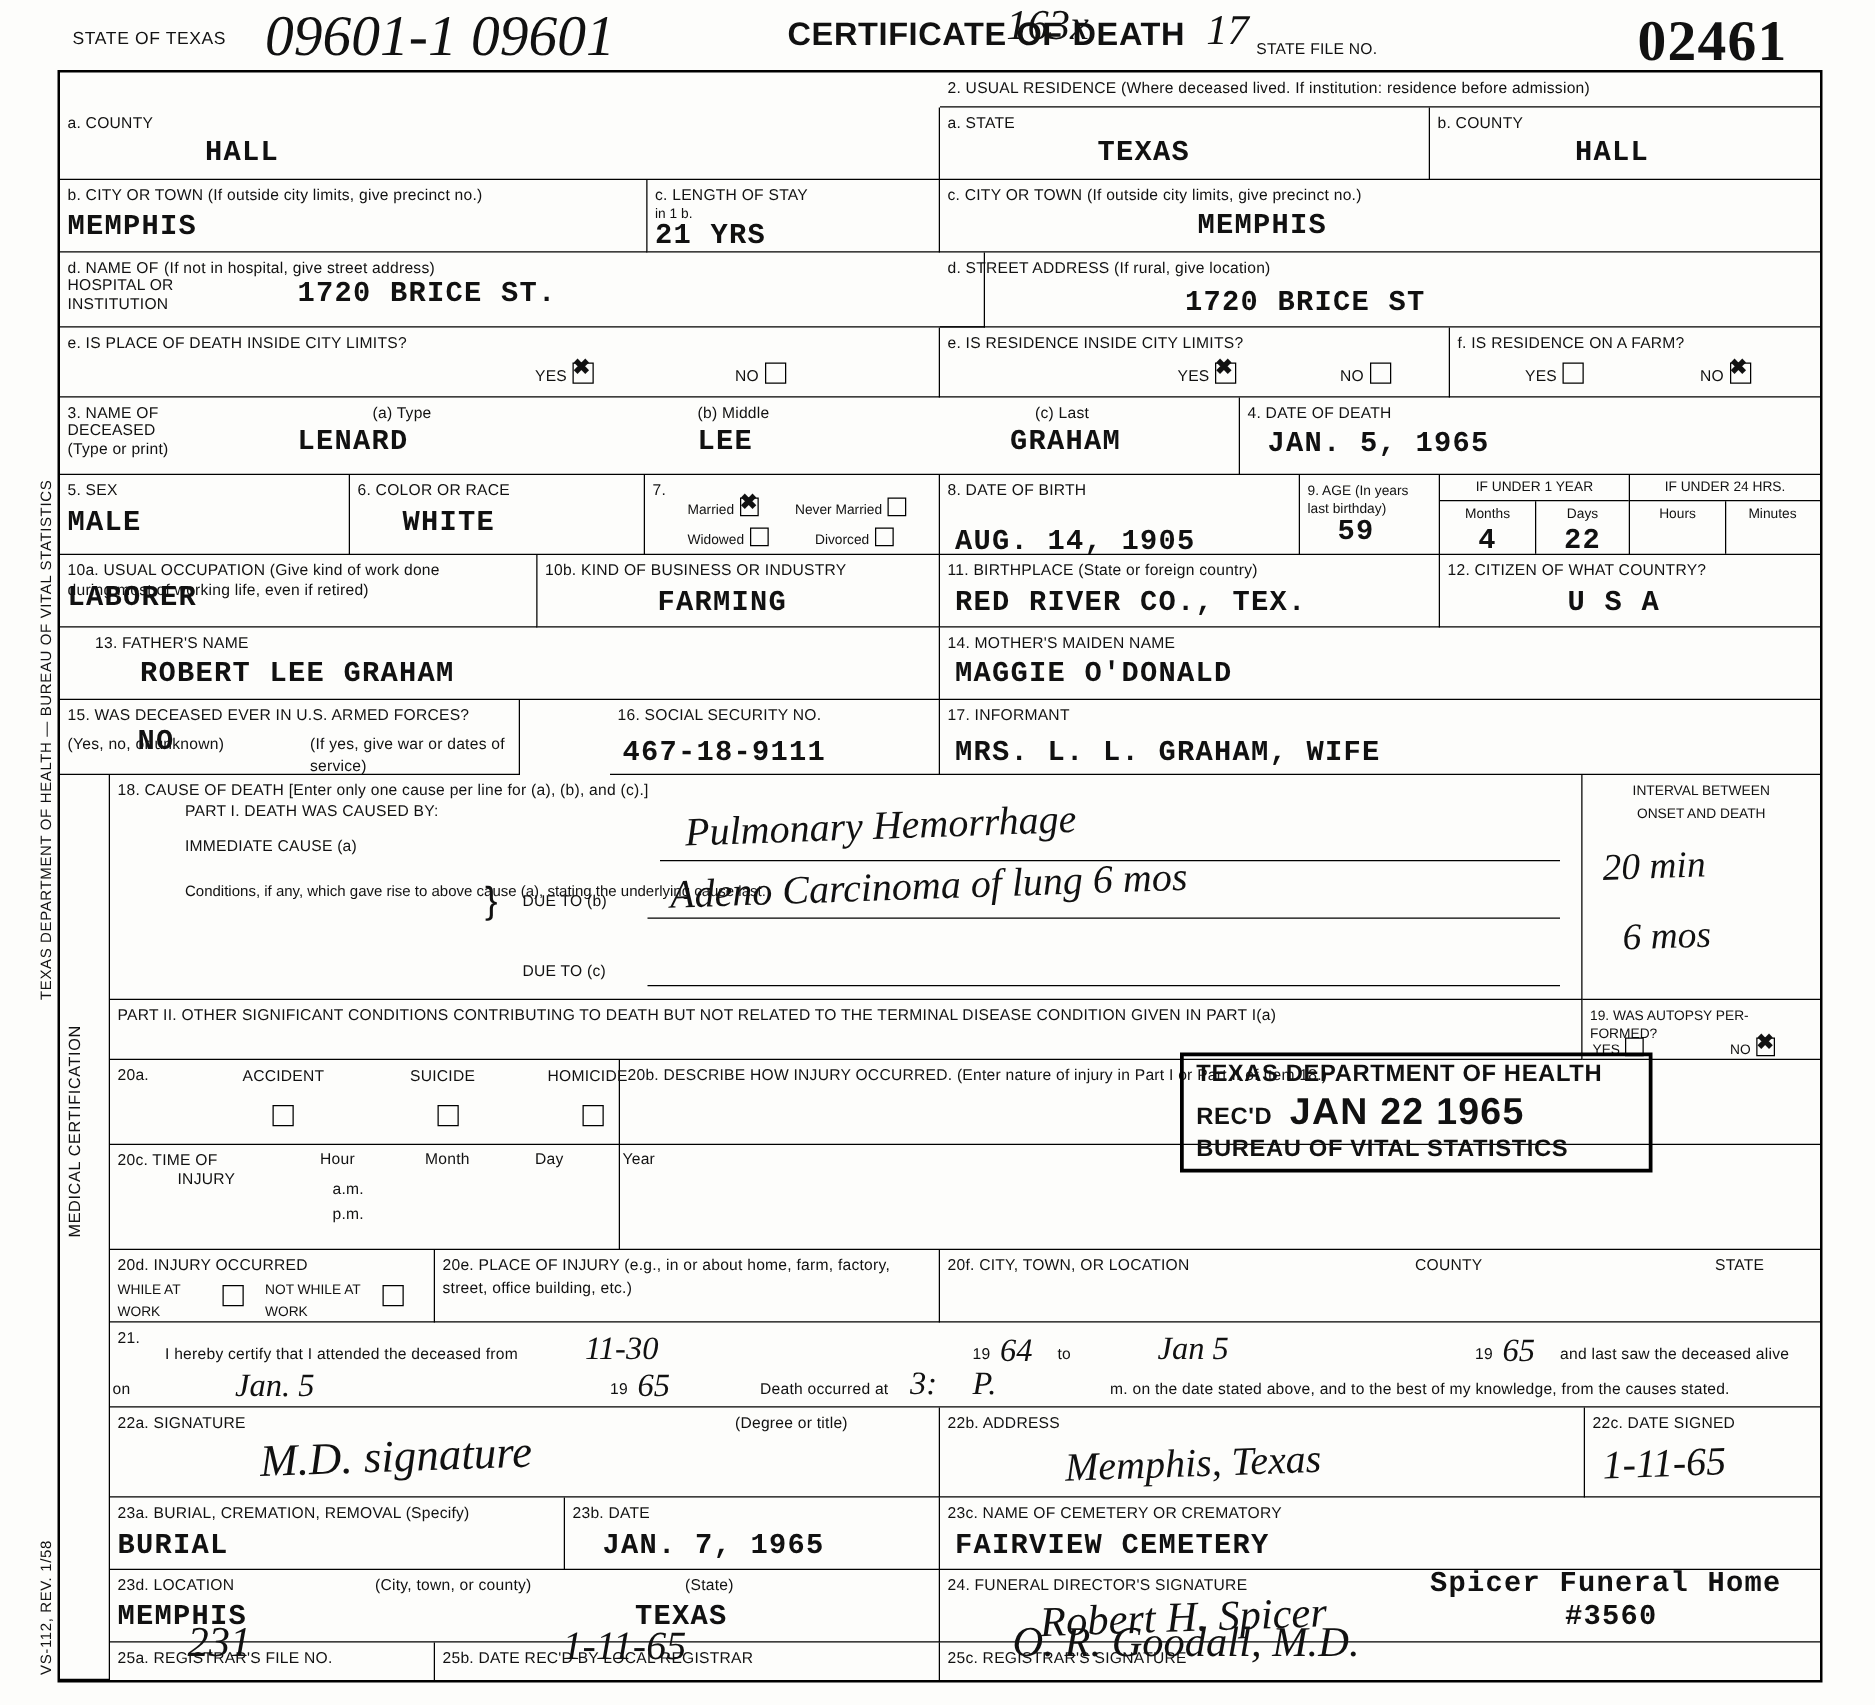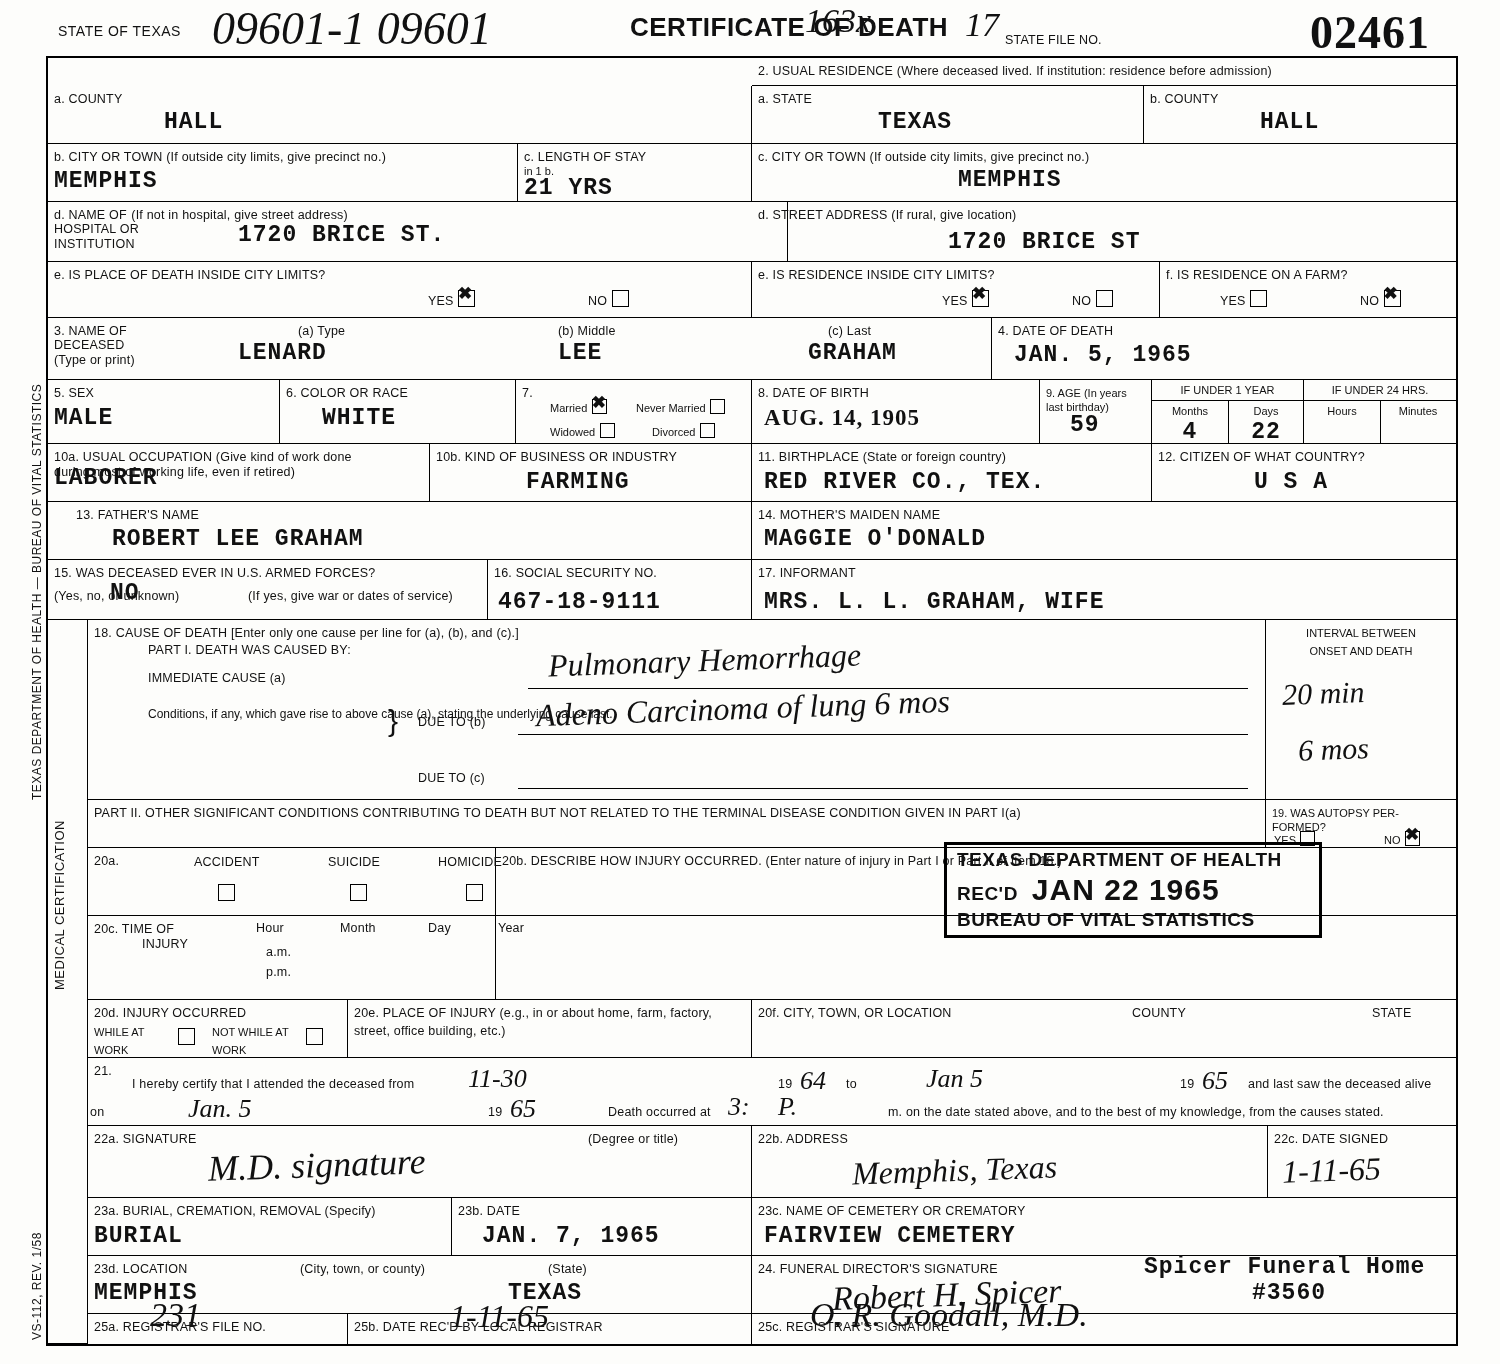--- a/index.html
+++ b/index.html
@@ -181,21 +181,21 @@
         <span class="lbl-sm">Widowed</span>
         <span class="ck" style="width:13px;height:13px;"></span>
       </div>
       <div style="position:absolute;left:136px;top:42px;">
         <span class="lbl-sm">Divorced</span>
         <span class="ck" style="width:13px;height:13px;"></span>
       </div>
     </div>
     <div class="cell bb br pad" style="left:704px;top:322px;width:288px;height:64px;">
       <span class="lbl">8. DATE OF BIRTH</span>
-      <div class="val" style="margin-left:6px;margin-top:4px;font-family:Liberation Serif, serif;">AUG. 14, 1905</div>
+      <div class="val" style="margin-left:6px;margin-top:19px;">AUG. 14, 1905</div>
     </div>
     <div class="cell bb br pad" style="left:992px;top:322px;width:112px;height:64px;">
       <span class="lbl-sm">9. AGE (In years</span>
       <span class="lbl-sm" style="display:block;">last birthday)</span>
       <div class="val" style="margin-left:24px;margin-top:-1px;">59</div>
     </div>
     <div class="cell bb br" style="left:1104px;top:322px;width:152px;height:64px;">
       <div class="bb" style="height:20px;text-align:center;">
         <span class="lbl-sm">IF UNDER 1 YEAR</span>
       </div>
@@ -246,21 +246,21 @@
 
     <div class="cell bb br pad" style="left:0;top:444px;width:704px;height:58px;padding-left:28px;">
       <span class="lbl">13. FATHER'S NAME</span>
       <div class="val" style="margin-left:36px;margin-top:3px;">ROBERT LEE GRAHAM</div>
     </div>
     <div class="cell bb pad" style="left:704px;top:444px;width:704px;height:58px;">
       <span class="lbl">14. MOTHER'S MAIDEN NAME</span>
       <div class="val" style="margin-left:6px;margin-top:3px;">MAGGIE O'DONALD</div>
     </div>
 
-    <div class="cell bb br pad" style="left:0;top:502px;width:440px;height:60px;">
+    <div class="cell bb br pad" style="left:0;top:502px;width:368px;height:60px;">
       <span class="lbl">15. WAS DECEASED EVER IN U.S. ARMED FORCES?</span>
       <div style="position:absolute;left:6px;top:26px;"><span class="lbl">(Yes, no, or unknown)</span></div>
       <div style="position:absolute;left:200px;top:26px;"><span class="lbl">(If yes, give war or dates of service)</span></div>
       <div class="val" style="position:absolute;left:62px;top:20px;">NO</div>
     </div>
     <div class="cell bb br pad" style="left:440px;top:502px;width:264px;height:60px;">
       <span class="lbl">16. SOCIAL SECURITY NO.</span>
       <div class="val" style="margin-left:4px;margin-top:8px;">467-18-9111</div>
     </div>
     <div class="cell bb pad" style="left:704px;top:502px;width:704px;height:60px;">

